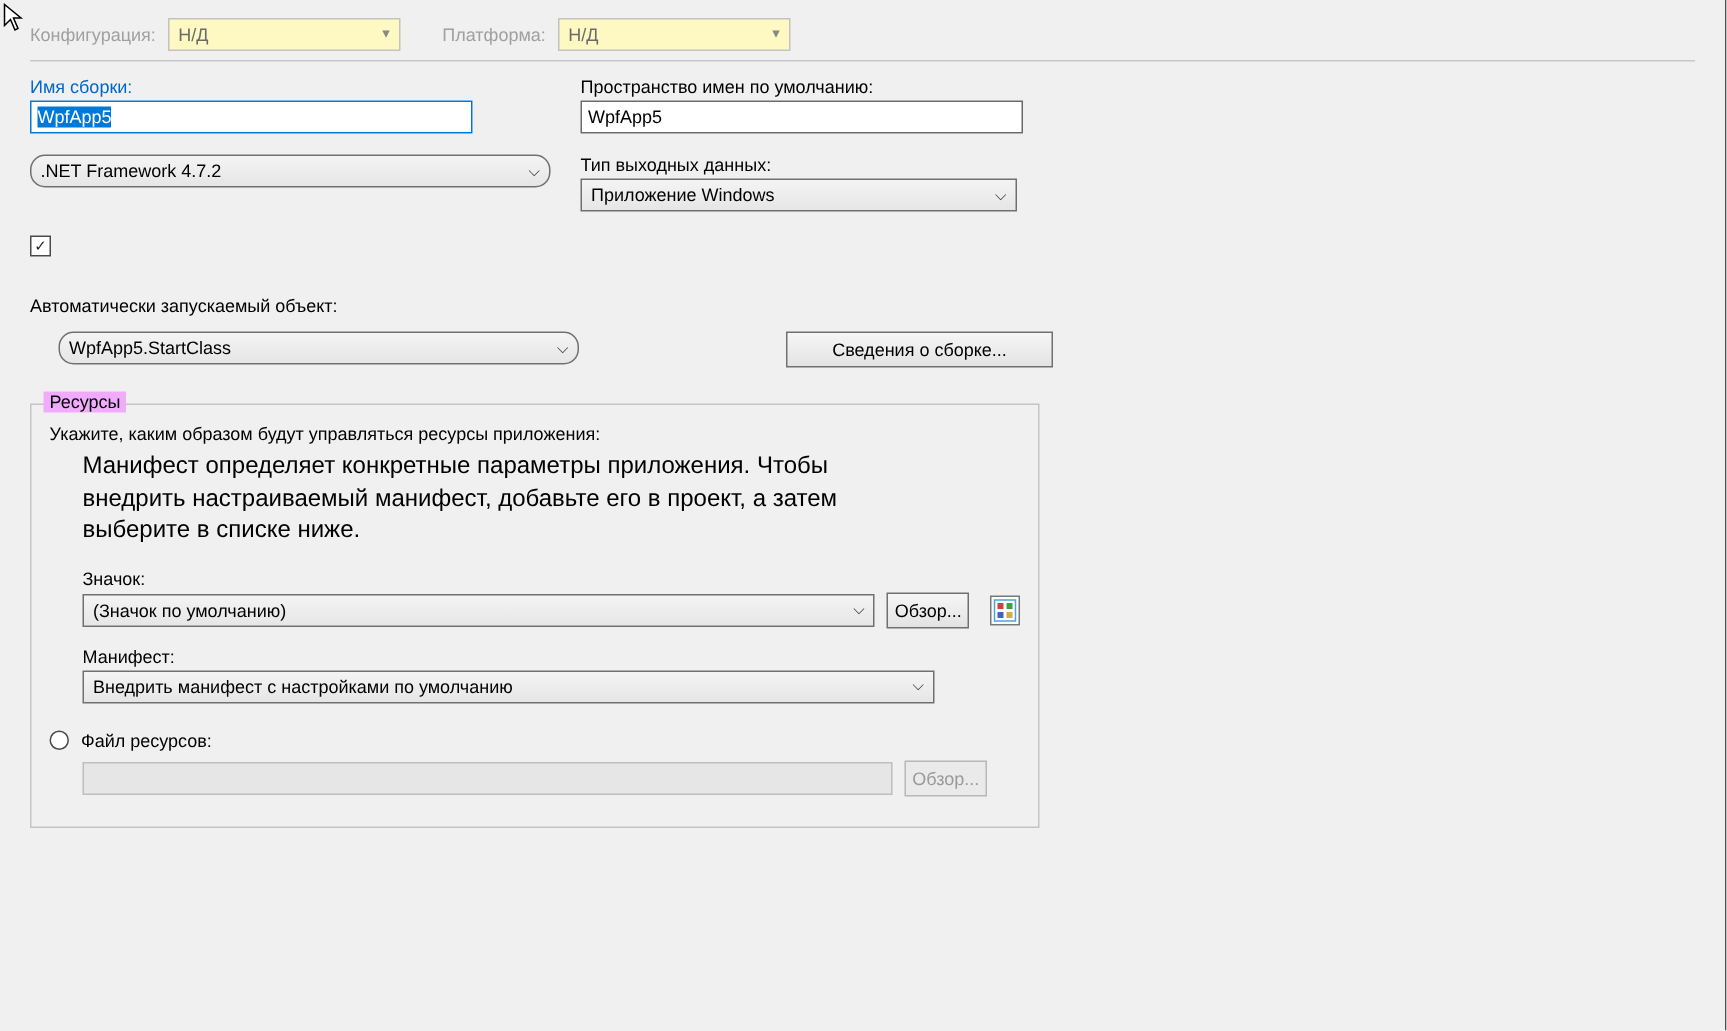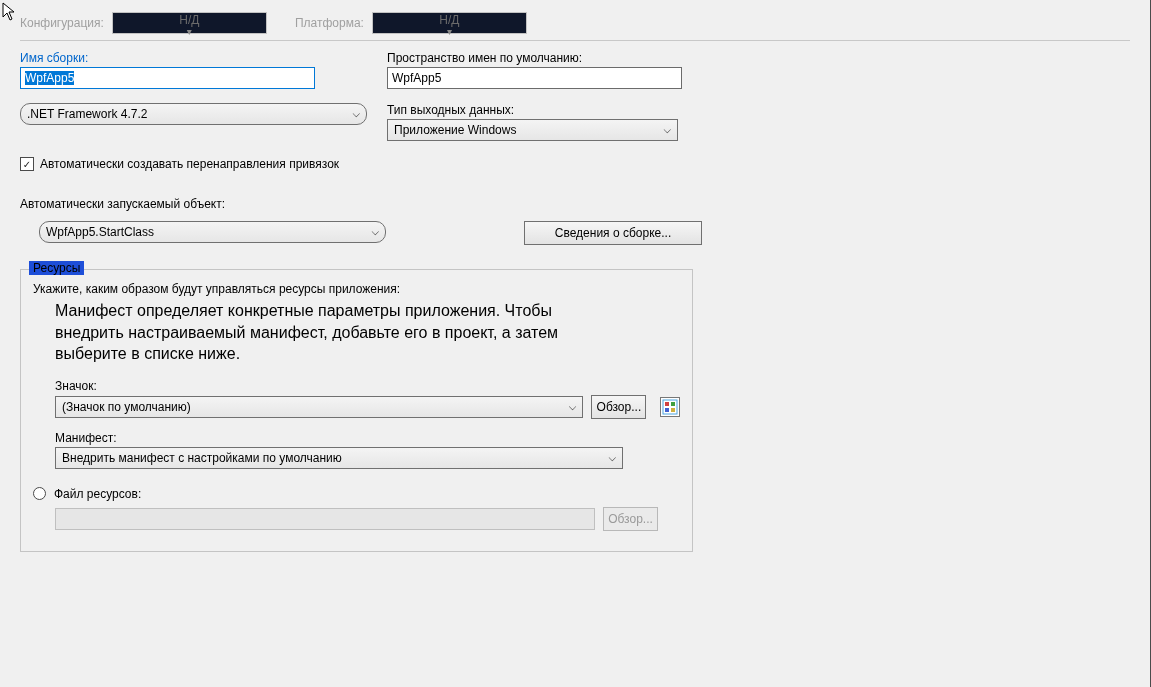--- a/index.html
+++ b/index.html
@@ -26,29 +26,28 @@
     align-items: center;
     gap: 8px;
     margin-bottom: 6px;
   }
   .top-label {
     color: #a0a0a0;
     font-size: 12px;
   }
   .top-select {
     width: 155px; height: 22px;
-    background: #0f172a;
+    background: #fef9c3;
     border: 1px solid #c2c2c2;
     color: #6b6b6b;
     font-size: 12px;
     display: flex; align-items: center;
     padding: 0 6px;
     position: relative;
     justify-content: space-between;
-    flex-direction: column;
   }
   .top-select .chev {
     color: #888;
     font-size: 10px;
     line-height: 1;
   }
   .hr {
     height: 1px; background: #c8c8c8;
     margin: 4px 0 10px 0;
   }
@@ -141,21 +140,21 @@
   .fieldset {
     margin-top: 24px;
     border: 1px solid #c4c4c4;
     padding: 12px 12px 20px 12px;
     width: 673px;
     position: relative;
   }
   .legend {
     position: absolute;
     top: -9px; left: 8px;
-    background: #1d4ed8;
+    background: #f0abfc;
     padding: 0 4px;
     font-size: 12px;
   }
   .fs-inner {
     font-size: 12px;
   }
   .radio-row {
     display: flex; align-items: center; gap: 8px;
     margin-top: 14px;
   }
@@ -265,21 +264,20 @@
         <span class="lbl">Тип выходных данных:</span>
         <div class="select w291">
           <span>Приложение Windows</span>
           <span class="chev">⌵</span>
         </div>
       </div>
     </div>
 
     <div class="chk-row">
       <span class="chk">✓</span>
-      <span>Автоматически создавать перенаправления привязок</span>
     </div>
 
     <div class="row-gap-sm" style="margin-top:26px;">
       <span class="lbl">Автоматически запускаемый объект:</span>
     </div>
 
     <div class="assembly-row">
       <div class="select w347">
         <span>WpfApp5.StartClass</span>
         <span class="chev">⌵</span>

